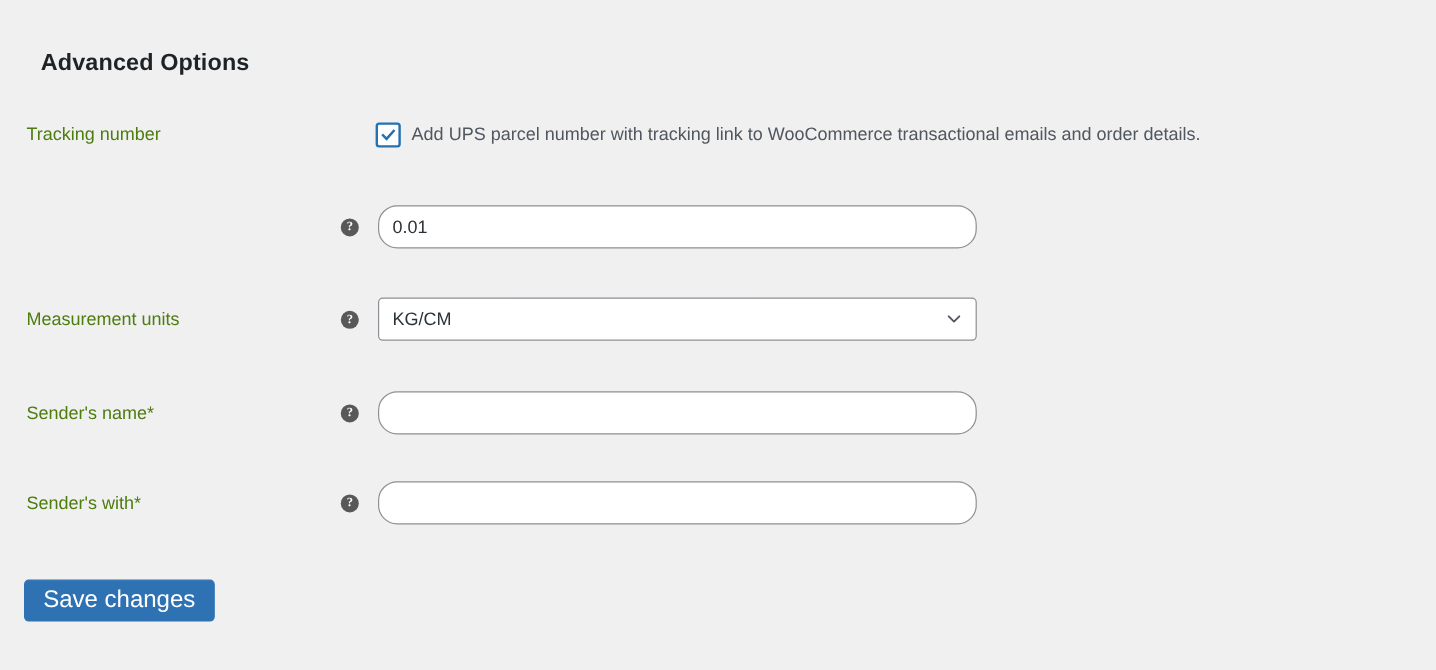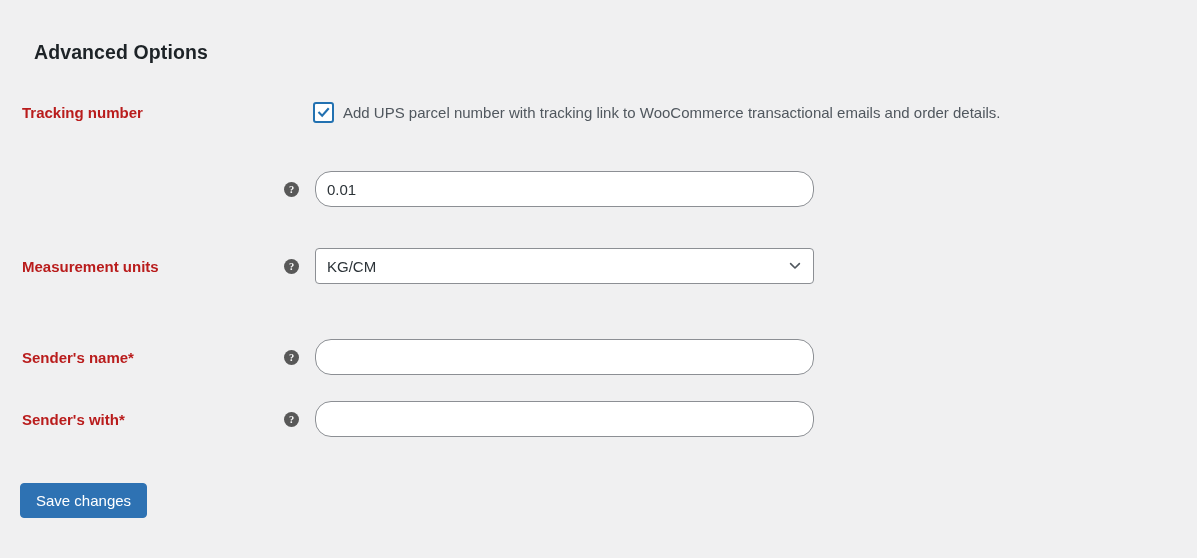--- a/index.html
+++ b/index.html
@@ -44,22 +44,22 @@
   }
 
   .row-label {
     position: absolute;
     left: 22px;
     top: 0;
     height: 36px;
     display: flex;
     align-items: center;
     font-size: 15px;
-    font-weight: 700;
-    color: #b91c1c;
+    font-weight: 400;
+    color: #4d7c0f;
     white-space: nowrap;
   }
 
   
   .help-icon {
     position: absolute;
     left: 283px;
     top: 0;
     height: 36px;
     width: 17px;
@@ -181,21 +181,21 @@
     position: absolute;
     left: 20px;
     top: 483px;
     height: 35px;
     padding: 0 15px;
     background: #2e72b3;
     color: #ffffff;
     border: 1px solid #2e72b3;
     border-radius: 4px;
     font-family: "Liberation Sans", sans-serif;
-    font-size: 15px;
+    font-size: 20px;
     font-weight: 400;
     line-height: 33px;
     cursor: pointer;
     text-align: center;
     white-space: nowrap;
   }
 </style>
 </head>
 <body>
 
@@ -234,21 +234,21 @@
         <select class="select-input">
           <option>KG/CM</option>
         </select>
         <svg class="select-chevron" viewBox="0 0 20 20">
           <path d="M4.5 7 L10 12.5 L15.5 7" fill="none" stroke="#50575e" stroke-width="2" stroke-linecap="round" stroke-linejoin="round"></path>
         </svg>
       </div>
     </div>
   </div>
 
-  <div class="form-row" style="top:326px;margin-top:13px;">
+  <div class="form-row" style="top:326px;">
     <div class="row-label">Sender's name*</div>
     <div class="help-icon">
       <span class="dot">?</span>
     </div>
     <div class="field-wrap">
       <input class="text-input" type="text" value="" style="">
     </div>
   </div>
 
   <div class="form-row" style="top:401px;">

